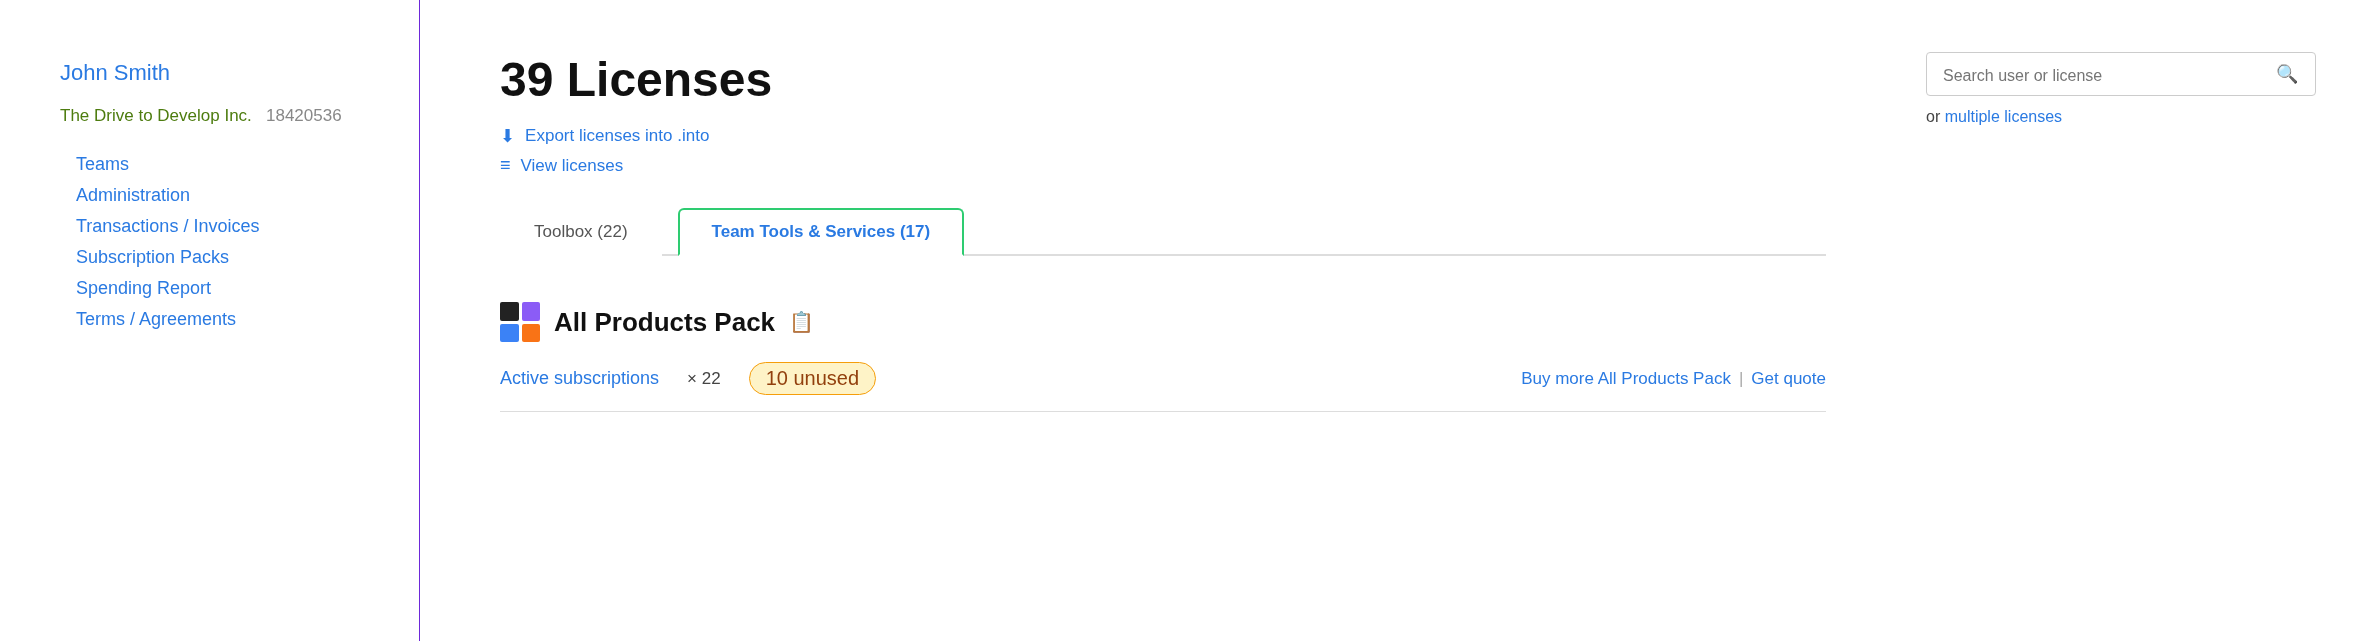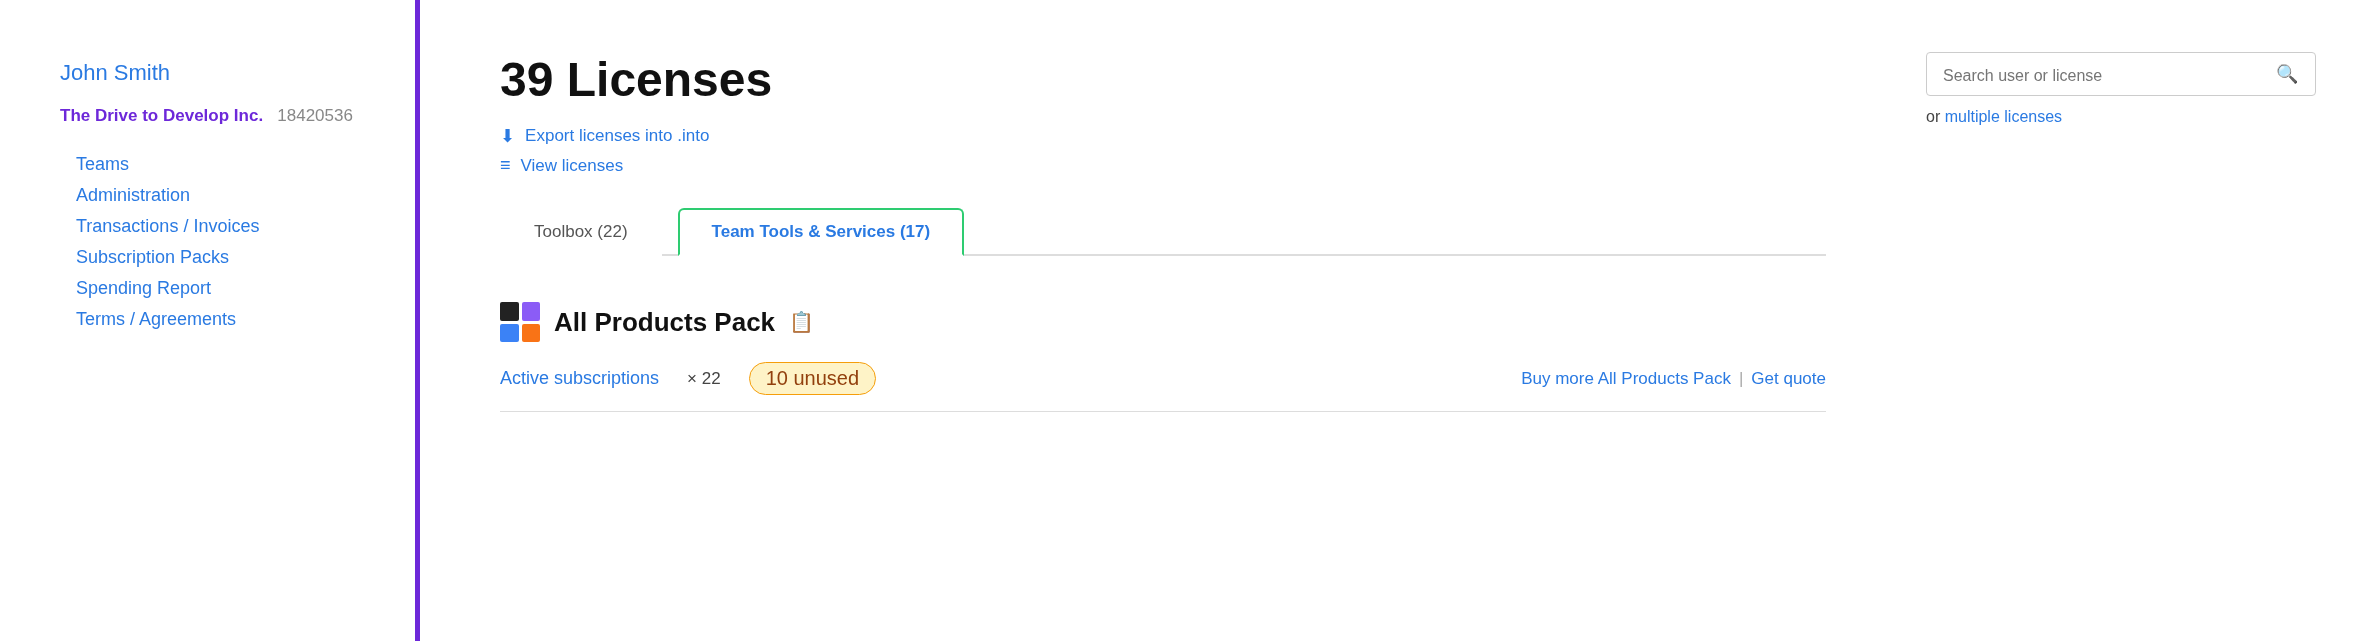--- a/index.html
+++ b/index.html
@@ -12,36 +12,36 @@
     .layout {
       display: flex;
       min-height: 641px;
       width: 2366px;
     }
     
     .sidebar {
       width: 420px;
       padding: 60px 40px 40px 60px;
       flex-shrink: 0;
-      border-right: 5px solid #6d28d9;
+      border-right: 1px solid #6d28d9;
     }
     .sidebar-user {
       color: #2a7ae2;
       font-size: 22px;
       font-weight: 500;
       margin-bottom: 20px;
       cursor: pointer;
     }
     .sidebar-org {
       margin-bottom: 28px;
     }
     .sidebar-org-name {
-      font-weight: 700;
-      font-size: 17px;
-      color: #6d28d9;
+      font-weight: 400;
+      font-size: 17px;
+      color: #4d7c0f;
     }
     .sidebar-org-id {
       font-size: 17px;
       color: #888;
       margin-left: 10px;
       font-weight: 400;
     }
     .sidebar-nav {
       list-style: none;
       margin-top: 4px;

